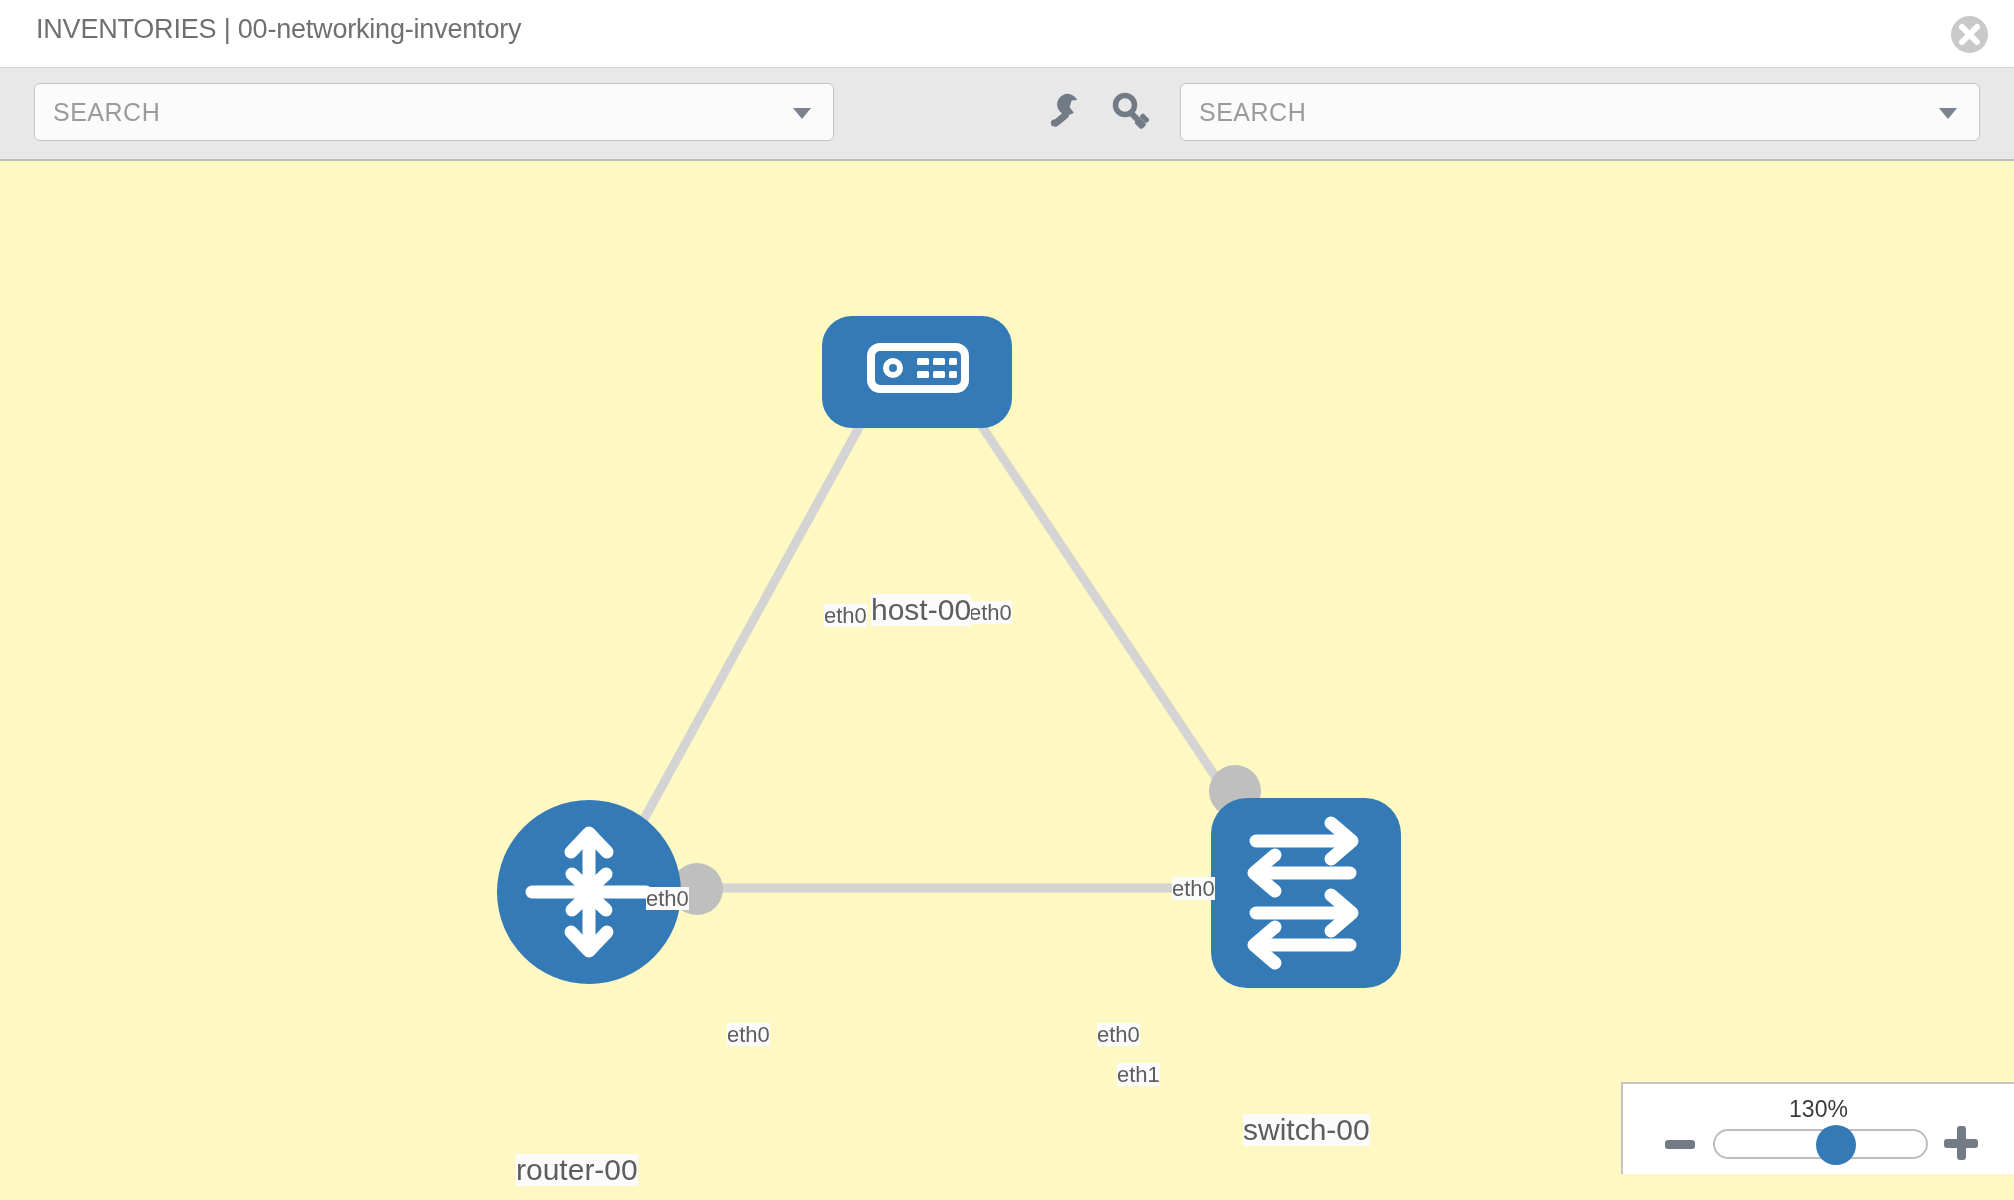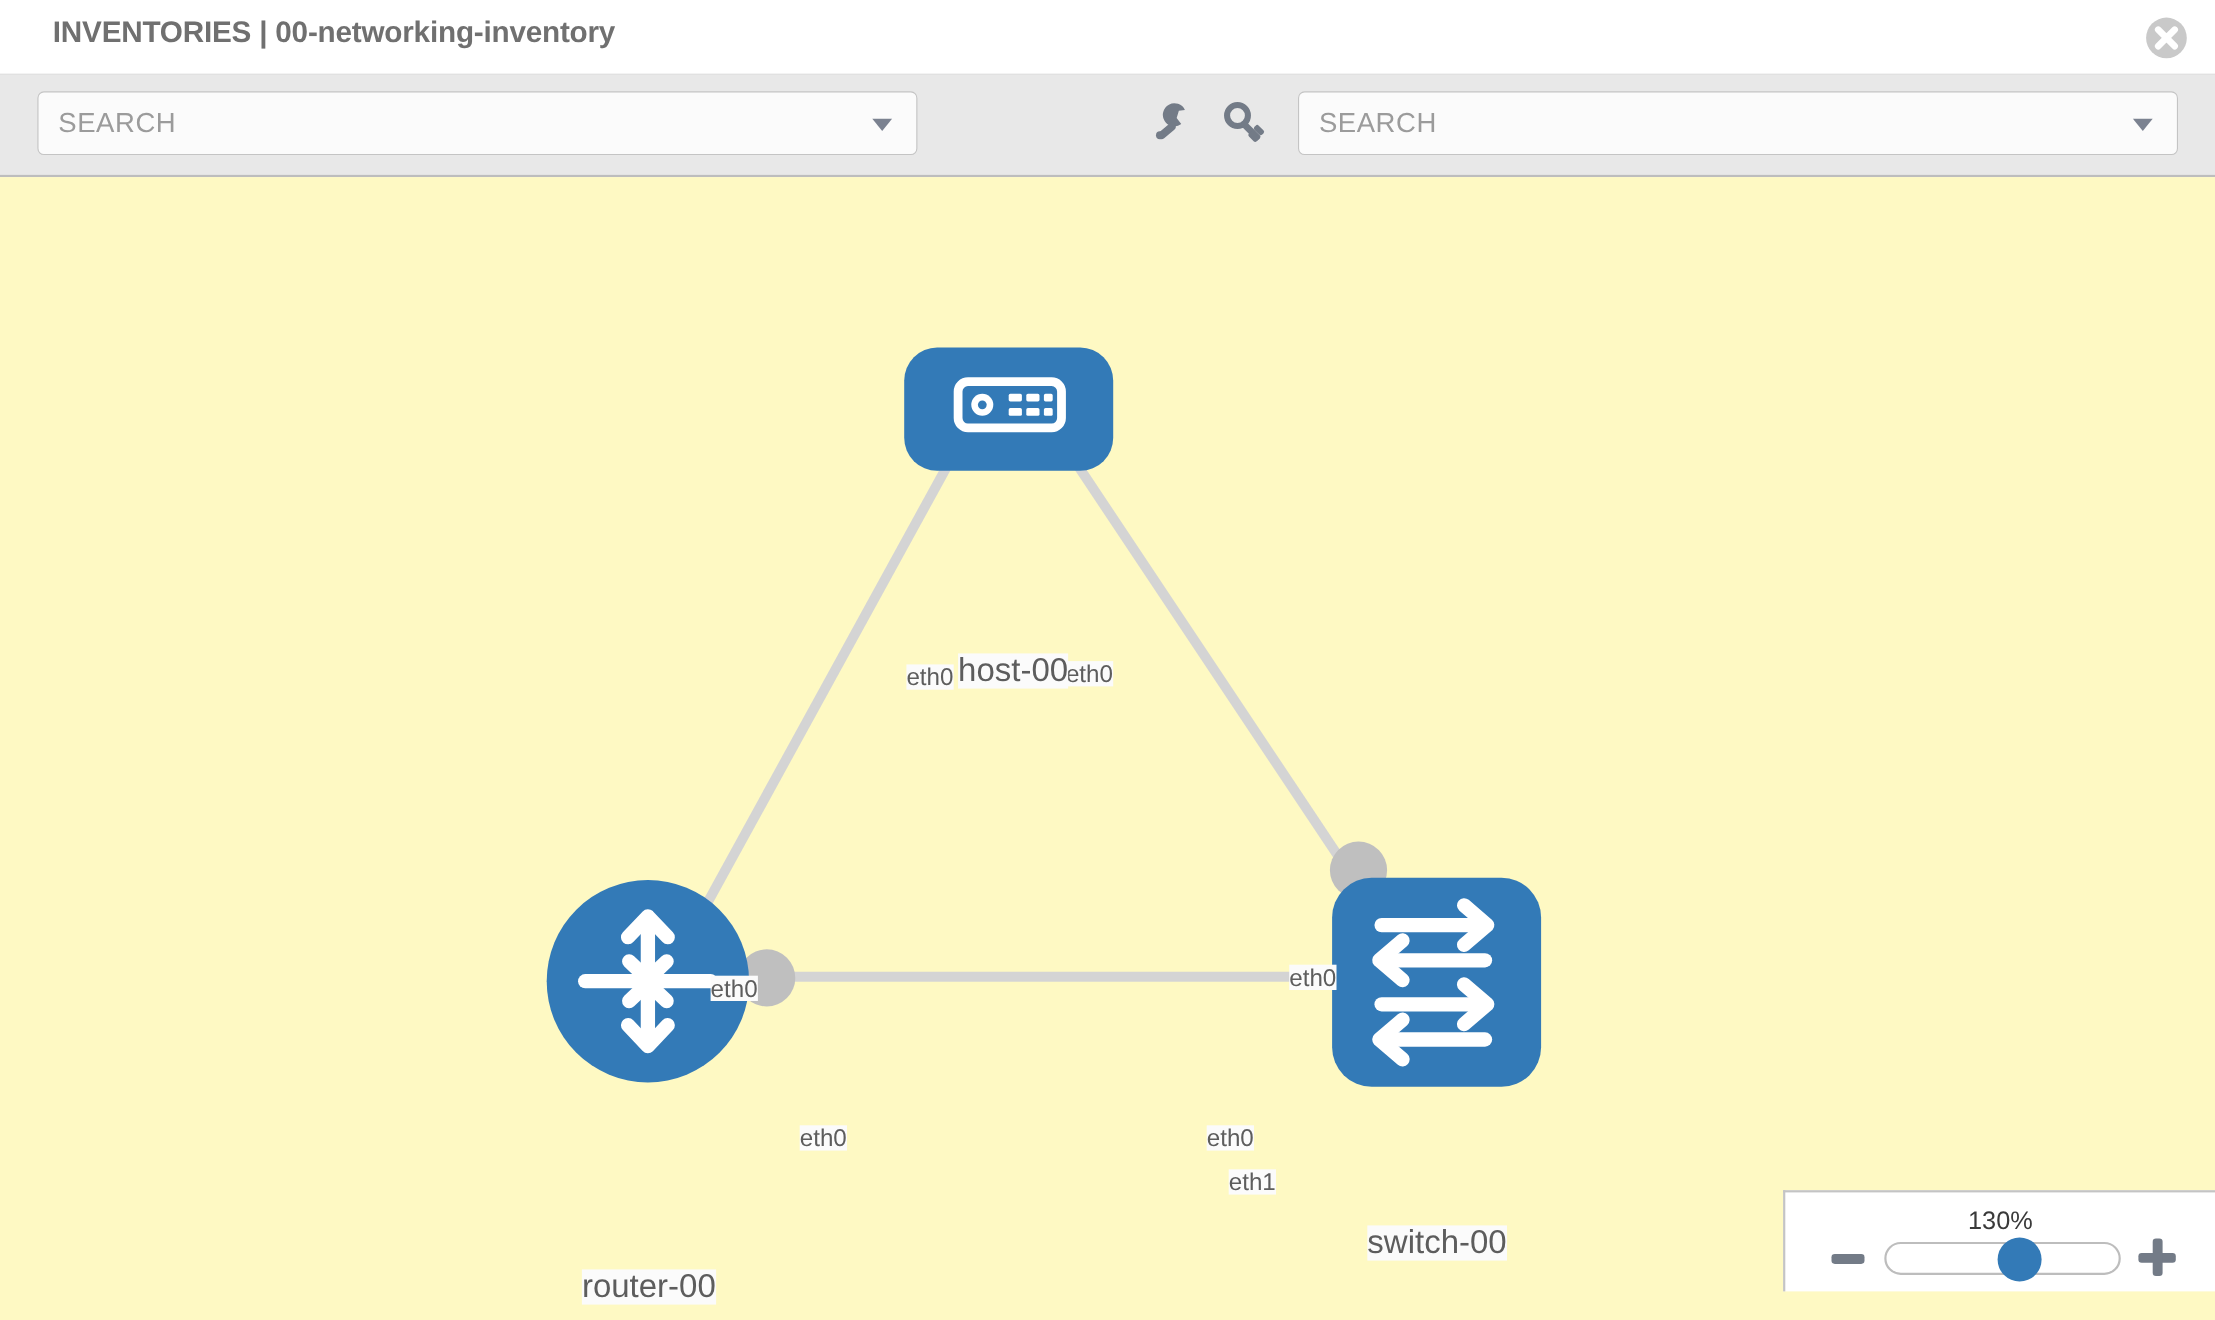--- a/index.html
+++ b/index.html
@@ -12,22 +12,22 @@
   }
 
   
   .header {
     position: absolute; left: 0; top: 0;
     width: 2014px; height: 68px;
     background: #ffffff;
     border-bottom: 1px solid #d7d7d7;
   }
   .header-title {
-    position: absolute; left: 48px; top: 14px;
-    font-size: 27px; font-weight: bold;
+    position: absolute; left: 36px; top: 14px;
+    font-size: 27px; font-weight: normal;
     color: #707070;
     letter-spacing: -0.2px;
     white-space: nowrap;
   }
   .close-btn {
     position: absolute; right: 26px; top: 16px;
     width: 37px; height: 37px; border-radius: 50%;
     background: #c9c9c9;
     cursor: pointer;
   }
@@ -260,21 +260,21 @@
 
   <div class="iface-label" style="left:824px; top:443px;">eth0</div>
   <div class="iface-label" style="left:969px; top:440px;">eth0</div>
   <div class="iface-label" style="left:646px; top:726px;">eth0</div>
   <div class="iface-label" style="left:1172px; top:716px;">eth0</div>
   <div class="iface-label" style="left:727px; top:862px;">eth0</div>
   <div class="iface-label" style="left:1097px; top:862px;">eth0</div>
   <div class="iface-label" style="left:1117px; top:902px;">eth1</div>
 
   <div class="node-label" style="left:871px; top:433px;">host-00</div>
-  <div class="node-label" style="left:529px; top:993px;">router-00</div>
+  <div class="node-label" style="left:516px; top:993px;">router-00</div>
   <div class="node-label" style="left:1243px; top:953px;">switch-00</div>
 </div>
 
 <div class="zoom-panel">
   <div class="zoom-pct">130%</div>
   <div class="zoom-minus"></div>
   <div class="zoom-track">
     <div class="zoom-handle" id="zoom-handle" style="left: 101px;"></div>
   </div>
   <div class="zoom-plus"></div>

